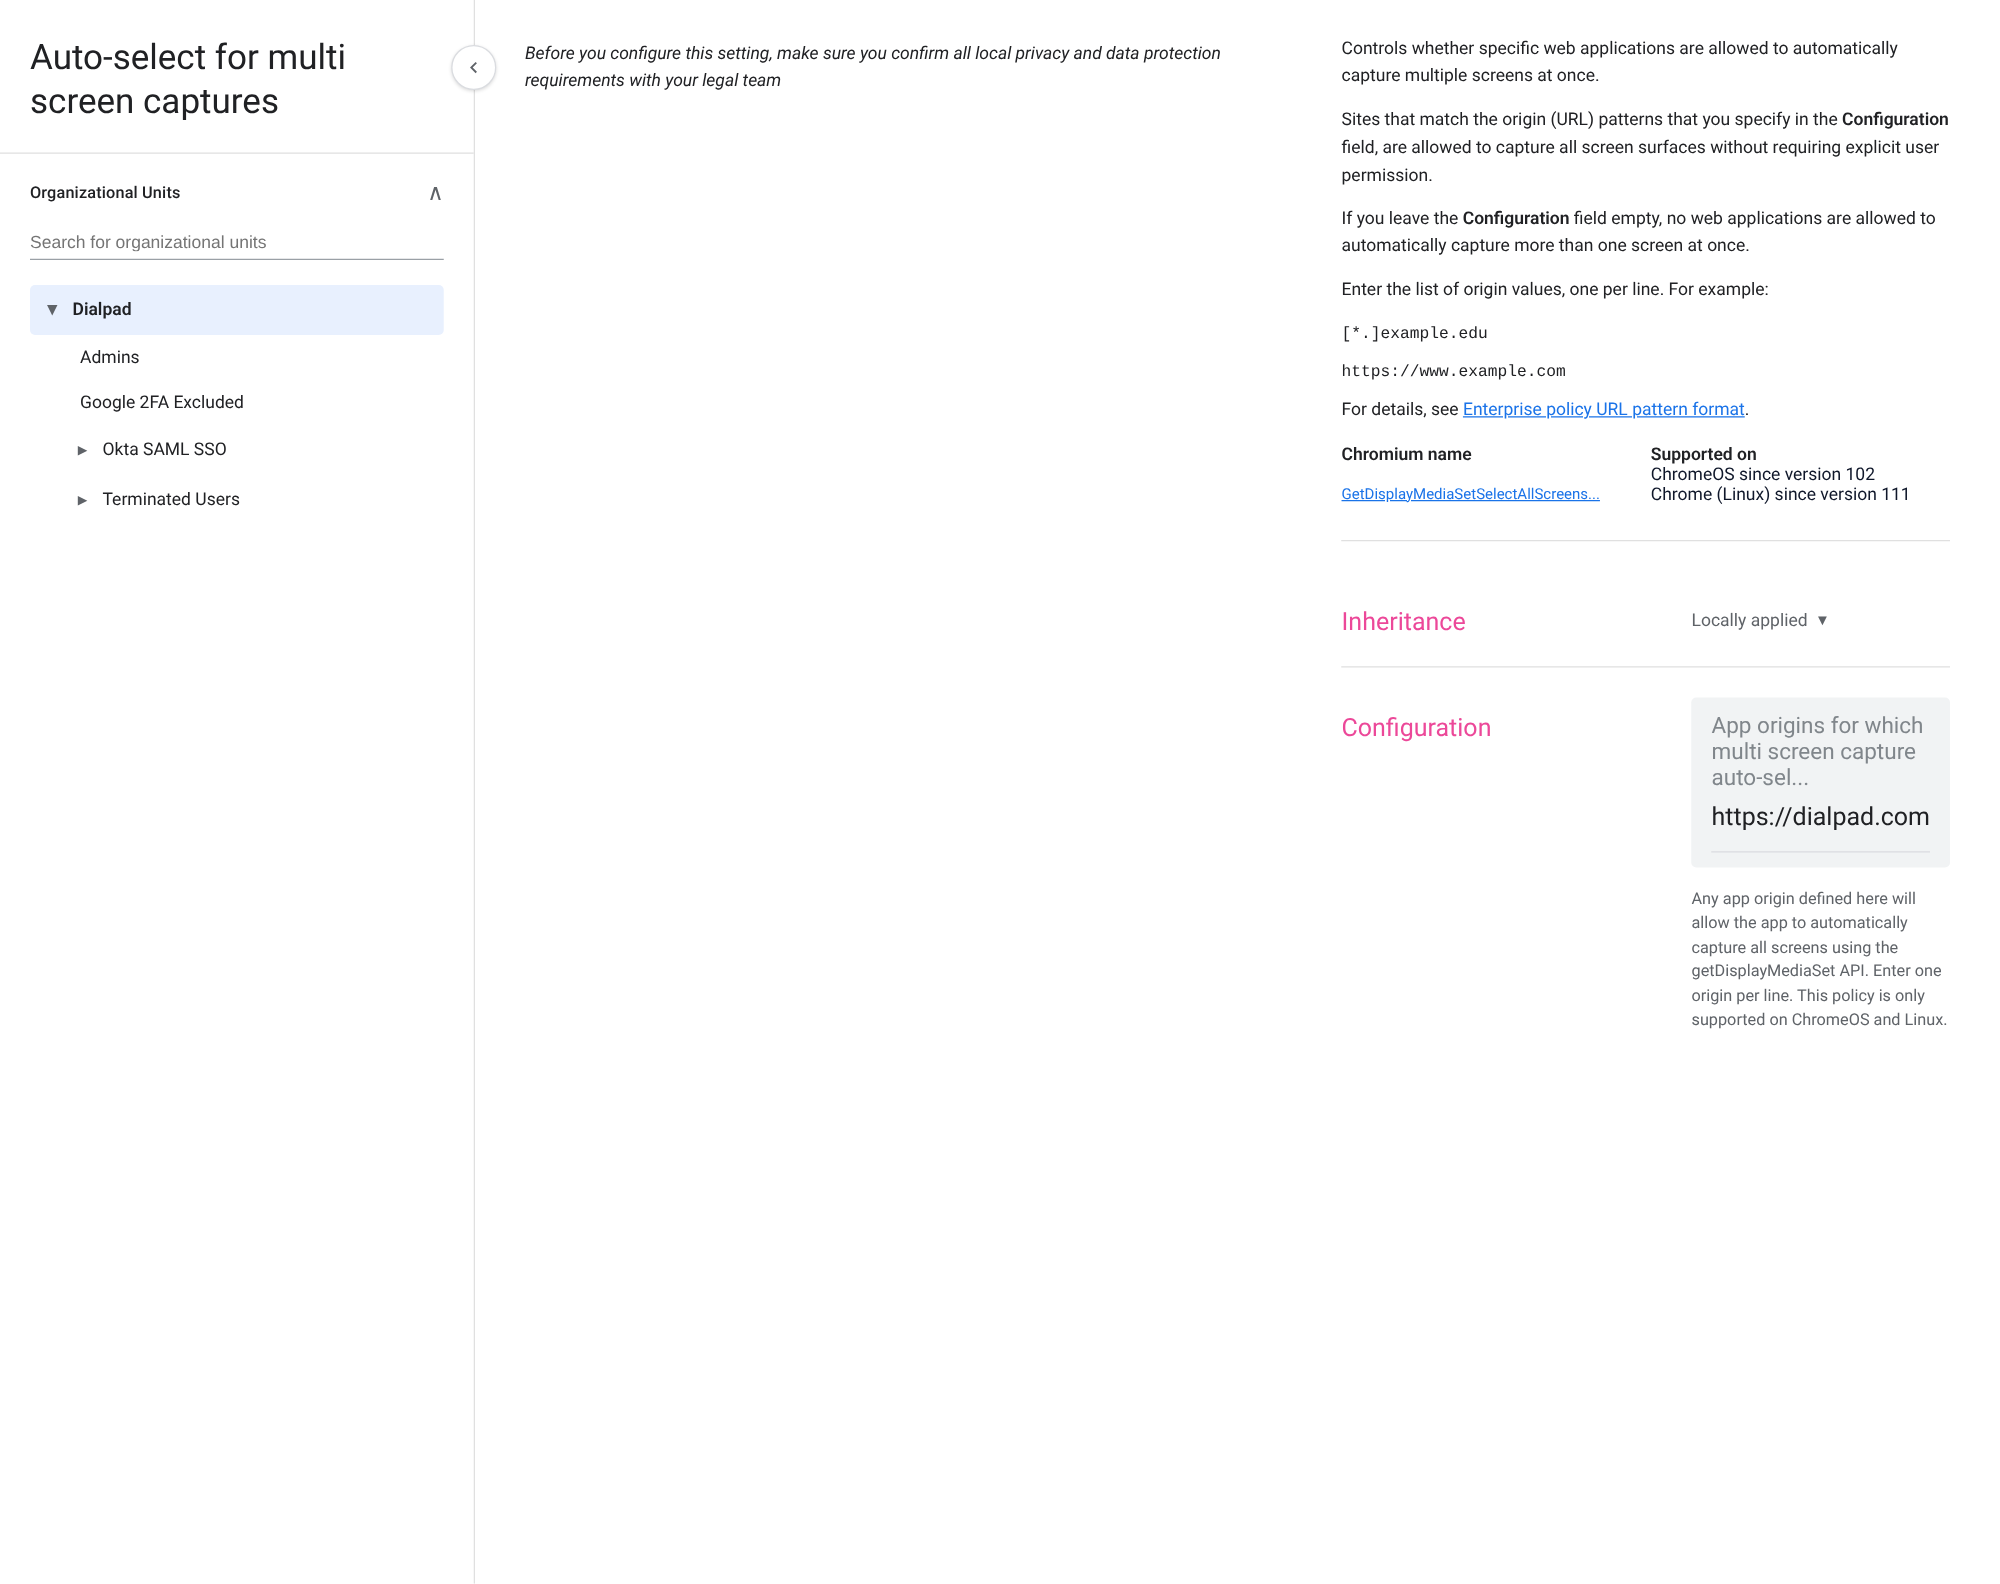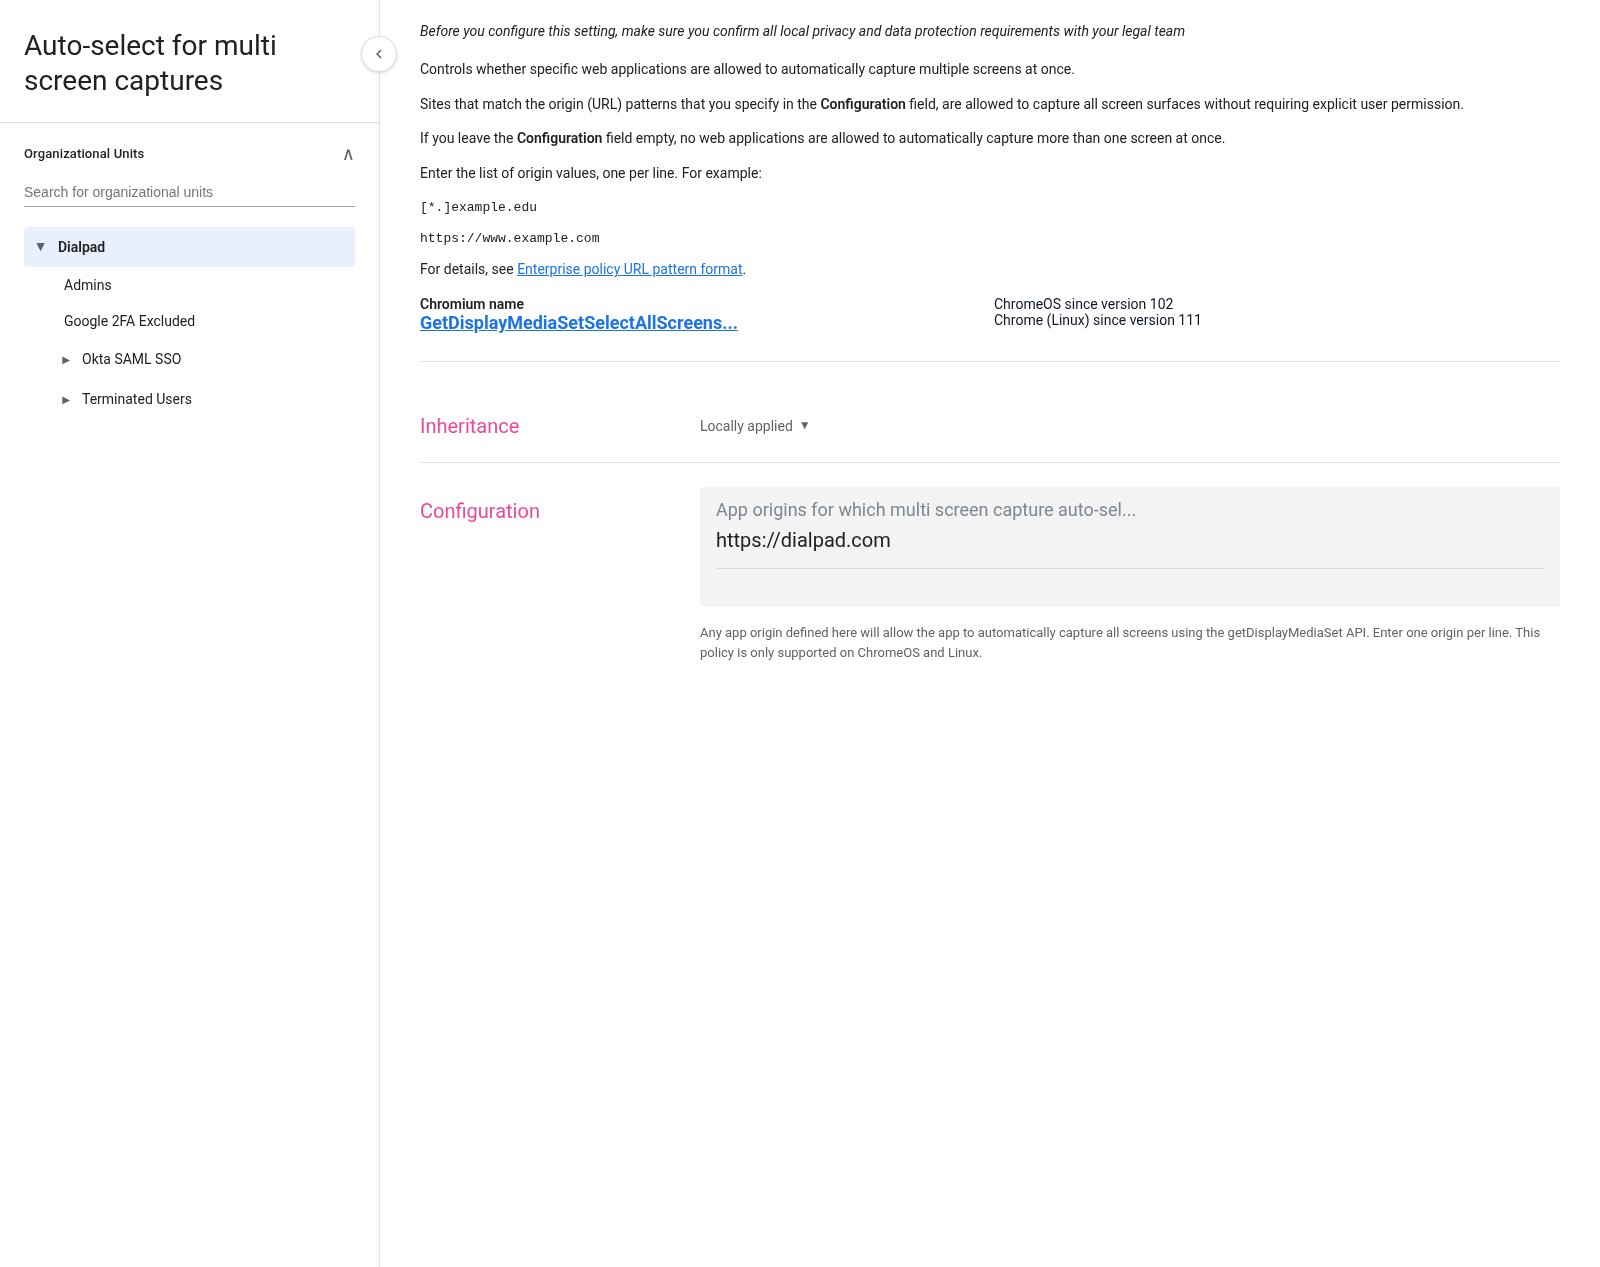--- a/index.html
+++ b/index.html
@@ -149,23 +149,23 @@
       cursor: pointer;
       border-radius: 4px;
       font-size: 14px;
       color: #202124;
     }
 
     
     .main-content {
       flex: 1;
       overflow-y: auto;
-      padding: 0 0 0 0;
-      display: flex;
-      flex-direction: column;
+      padding: 12px 0 0 0;
+      display: flex;
+      flex-direction: row;
     }
 
     .content-body {
       padding: 0 40px 40px 40px;
       flex: 1;
     }
 
     .description-text {
       font-size: 14px;
       line-height: 1.6;
@@ -206,24 +206,23 @@
 
     .meta-value {
       font-size: 14px;
       color: #0f172a;
     }
 
     .meta-link {
       color: #1a73e8;
       text-decoration: underline;
       cursor: pointer;
-      font-size: 18px;
+      font-size: 12px;
       display: block;
-      margin-top: 0;
-      font-weight: bold;
+      margin-top: 16px;
     }
 
     .section-divider {
       height: 1px;
       background: #e0e0e0;
       margin: 28px 0;
     }
 
     .inheritance-row {
       display: flex;
@@ -378,20 +377,21 @@
     <p class="description-text">
       <span>For details, see </span><a class="link-blue">Enterprise policy URL pattern format</a><span>.</span>
     </p>
 
     <div class="meta-grid">
       <div>
         <div class="meta-label">Chromium name</div>
         <a class="meta-link">GetDisplayMediaSetSelectAllScreens...</a>
       </div>
       <div>
+        <div class="meta-label">Supported on</div>
         <div class="meta-value">ChromeOS since version 102</div>
         <div class="meta-value">Chrome (Linux) since version 111</div>
       </div>
     </div>
 
     <div class="section-divider"></div>
 
     <div class="inheritance-row">
       <div class="row-label">Inheritance</div>
       <div class="row-value">

